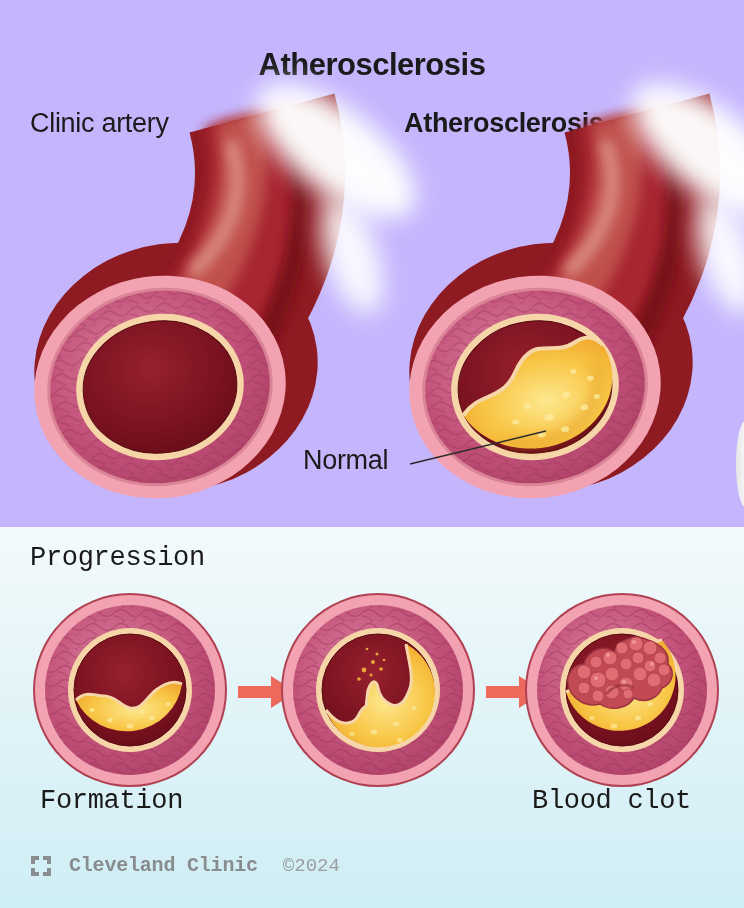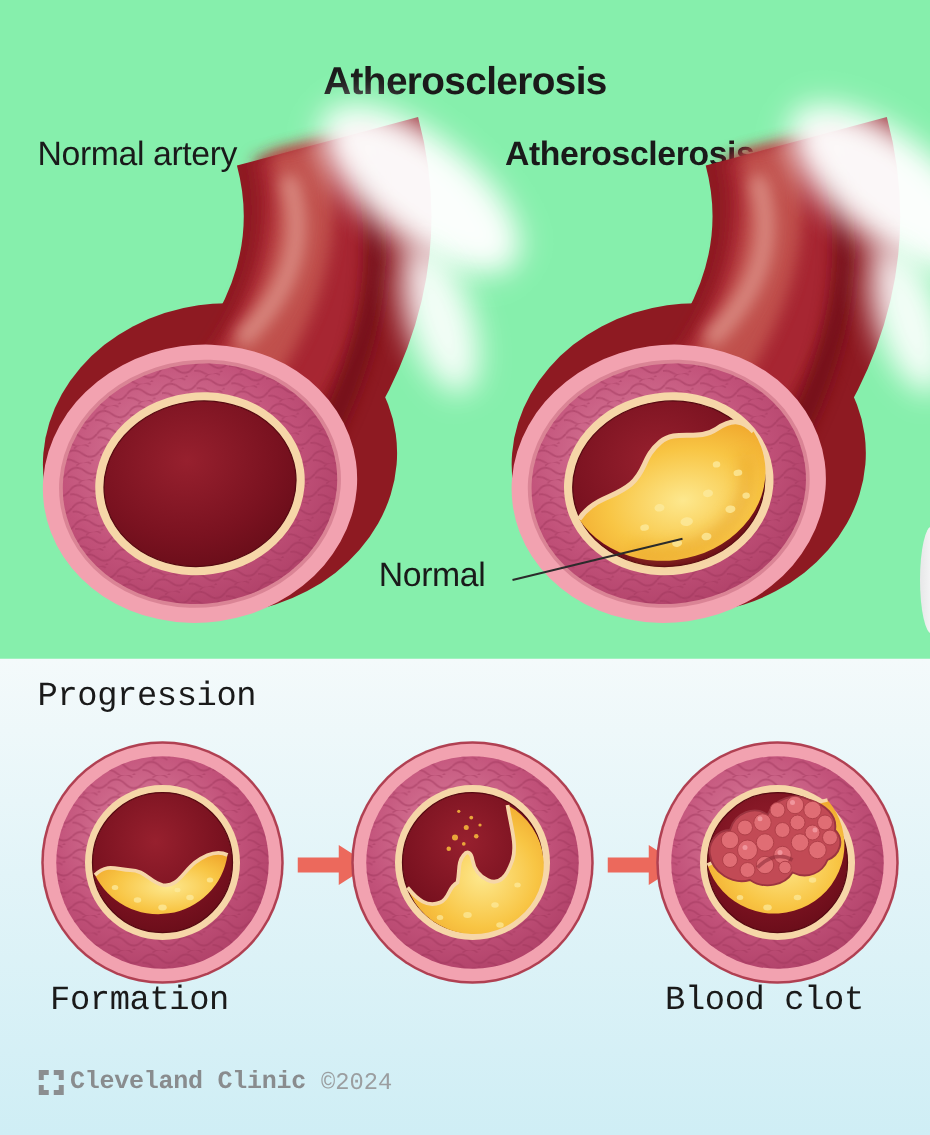--- a/index.html
+++ b/index.html
@@ -1,38 +1,38 @@
 <!DOCTYPE html>
 <html><head>
 <meta charset="utf-8">
 <style>
   html,body{margin:0;padding:0;background:#ffffff;}
   .page{position:relative;width:744px;height:908px;overflow:hidden;
-        font-family:"Liberation Sans",sans-serif;color:#1a1a1a;background:#86efac;}
+        font-family:"Liberation Sans",sans-serif;color:#1a1a1a;background:#c4b5fd;}
   .abs{position:absolute;}
   .page-title{left:0;top:26px;width:744px;text-align:center;
               font-size:31px;font-weight:bold;letter-spacing:-.5px;}
   .fig-label{font-size:27px;letter-spacing:-.3px;}
   .fig-label.bold{font-weight:bold;}
   .normal-label{left:30px;top:108px;}
   .diseased-label{left:404px;top:108px;}
   .plaque-label{left:303px;top:445px;font-size:27px;letter-spacing:-.3px;}
   .callout-line{left:404px;top:424px;width:152px;height:46px;overflow:visible;}
   .artery-svg{overflow:visible;}
   .edge-sliver{left:736px;top:421px;width:10px;height:86px;
                background:linear-gradient(90deg,#e7e7e8,#f6f6f7);
                border-radius:10px 0 0 10px / 45px 0 0 45px;}
   .bottom-section{left:0;top:527px;width:744px;height:381px;
       background:linear-gradient(180deg,#f4fafb 0%,#e2f4f8 45%,#cfeef5 100%);font-family:Liberation Mono, monospace;}
   .progression-heading{left:30px;top:16px;font-size:27px;letter-spacing:-.3px;}
   .stage-svg{top:65px;}
   .arrow-svg{top:145px;}
   .stage-label{top:259px;width:180px;text-align:left;font-size:27px;
                line-height:1.12;letter-spacing:-.3px;}
-  .footer{left:30px;top:327px;display:flex;align-items:center;gap:4px;}
+  .footer{left:30px;top:327px;display:flex;align-items:center;gap:17px;}
   .brand{font-size:20px;font-weight:bold;color:#898c8e;letter-spacing:-.2px;}
   .copyright{font-size:19px;color:#9b9ea0;margin-left:8px;}
 </style>
 </head>
 <body>
 
 <div class="page">
 
   <svg width="0" height="0" style="position:absolute" aria-hidden="true">
     <defs>
@@ -89,21 +89,21 @@
         <circle cx="100" cy="98" r="85" fill="url(#gMuscle)"></circle>
         <circle cx="100" cy="98" r="85" fill="url(#pMuscleTex)"></circle>
         <circle cx="100" cy="98" r="62" fill="#f6d6a8"></circle>
         <circle cx="100" cy="98" r="56" fill="url(#gLumen)" stroke="#570a12" stroke-width="1"></circle>
       </g>
     </defs>
   </svg>
 
   <h1 class="abs page-title">Atherosclerosis</h1>
 
-  <div class="abs fig-label normal-label">Normal artery</div>
+  <div class="abs fig-label normal-label">Clinic artery</div>
   <div class="abs fig-label bold diseased-label">Atherosclerosis</div>
 
   <svg class="abs artery-svg" style="left:0;top:105px" width="352" height="400" viewBox="0 0 352 400">
     <use href="#g-tube"></use>
     <use href="#g-cross"></use>
   </svg>
 
   <svg class="abs artery-svg" style="left:375px;top:105px" width="352" height="400" viewBox="0 0 352 400">
     <use href="#g-tube"></use>
     <use href="#g-cross"></use>

